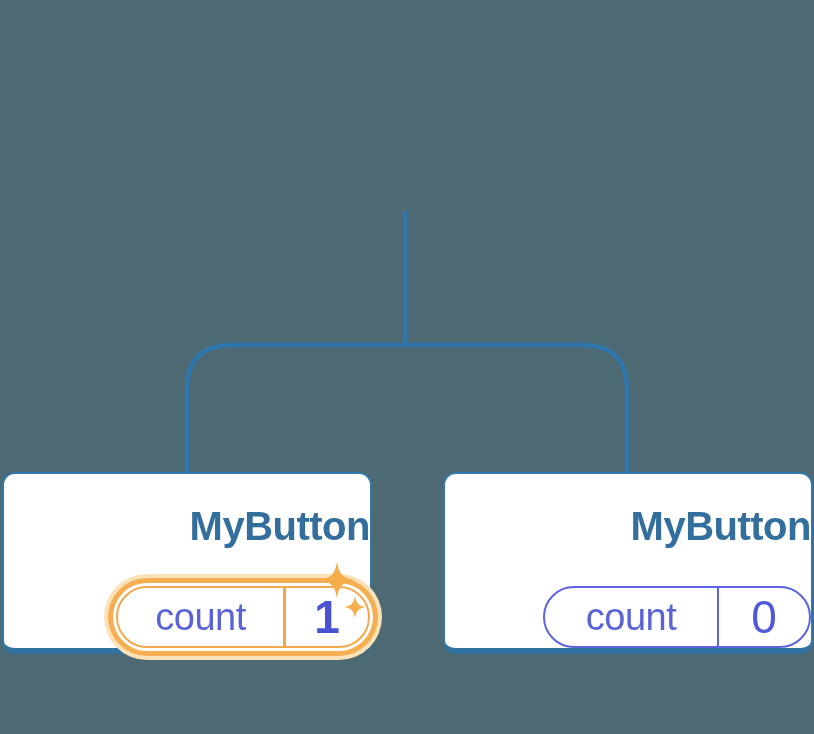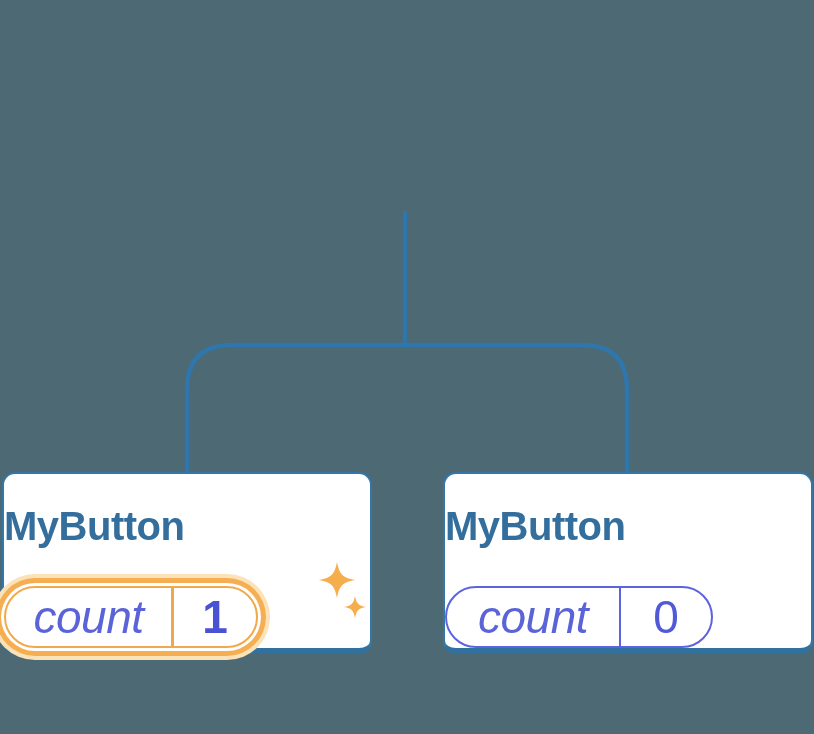--- a/index.html
+++ b/index.html
@@ -7,41 +7,41 @@
     position:relative;width:814px;height:734px;overflow:hidden;
     background:#4D6973;
     font-family:"Liberation Sans", sans-serif;
   }
   .connector-svg{position:absolute;left:0;top:0;z-index:0;}
   .node{
     position:absolute;background:#ffffff;border:2px solid #3377A9;
     border-bottom:6px solid #30719F;border-radius:13px;box-sizing:border-box;z-index:1;
   }
   .node-root{left:218px;top:2px;width:372px;height:214px;display:flex;align-items:center;justify-content:center;}
-  .node-child{width:370px;height:182px;display:flex;flex-direction:column;align-items:flex-start;}
+  .node-child{width:370px;height:182px;display:flex;flex-direction:column;align-items:flex-end;}
   .node-child-left{left:2px;top:472px;}
   .node-child-right{left:443px;top:472px;}
   .node-title{
     font-size:40px;font-weight:bold;color:#336E9C;letter-spacing:-0.5px;line-height:48px;
   }
   .child-title{margin-top:28px;}
   .state-pill{
     display:flex;align-items:stretch;background:#fff;border-radius:999px;
     box-sizing:border-box;margin-top:36px;position:relative;
   }
   .state-pill-active{
     width:254px;height:112px;border:2px solid #F2A94E;
     box-shadow:0 0 0 3px #ffffff, 0 0 0 8px #F6AE52, 0 0 0 12px #FBE2B9;
   }
   .state-pill-idle{
     width:268px;height:106px;border:2px solid #5B64DE;
   }
   .state-label{
     flex:1;display:flex;align-items:center;justify-content:center;
-    font-size:46px;color:#5B63D8;letter-spacing:-0.5px;font-style:italic;
+    font-size:38px;color:#5B63D8;letter-spacing:-0.5px;
   }
   .state-divider{width:3px;background:#F0A74C;}
   .state-pill-idle .state-divider{width:2px;background:#5B64DE;}
   .state-value{
     display:flex;align-items:center;justify-content:center;font-size:46px;
   }
   .state-pill-active .state-value{width:82px;font-weight:bold;color:#4A52D4;}
   .state-pill-idle .state-value{width:90px;color:#5059DA;}
   .sparkles{position:absolute;left:310px;top:84px;z-index:2;}
 </style>

